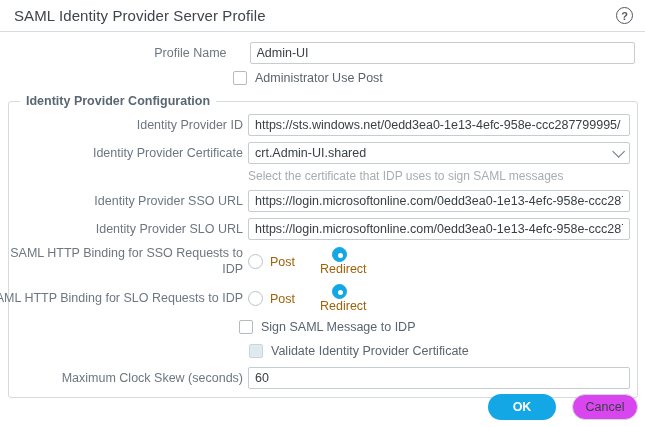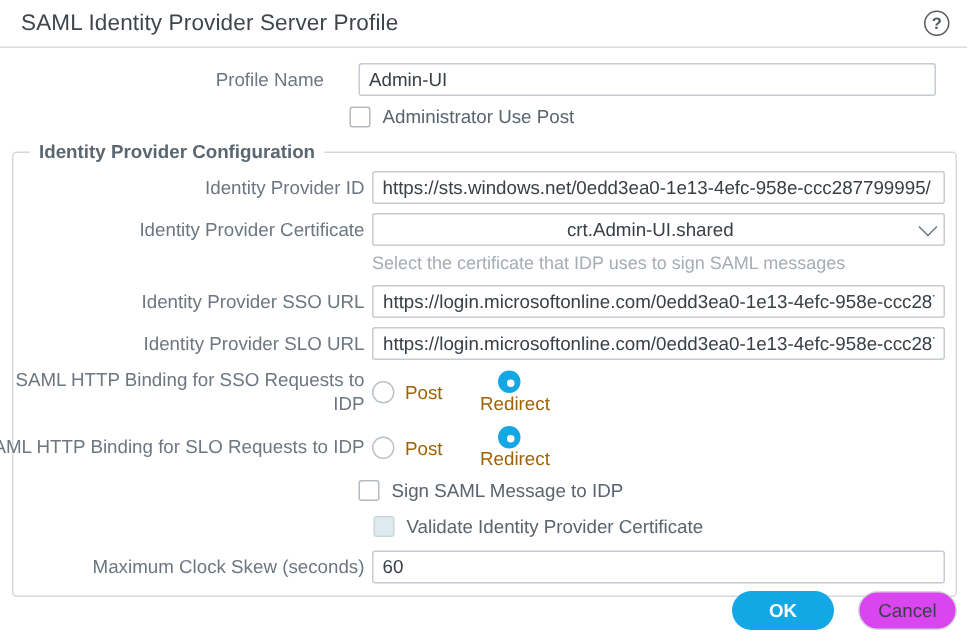--- a/index.html
+++ b/index.html
@@ -9,21 +9,21 @@
 
   
   .hdr { height:32px; display:flex; align-items:center; padding:0 12px 0 14px;
          border-bottom:1px solid #d9dcde; }
   .hdr-title { font-size:15px; color:#3f454b; letter-spacing:.1px; }
   .help { margin-left:auto; width:17px; height:17px; border:1.5px solid #54595e; border-radius:50%;
           display:flex; align-items:center; justify-content:center;
           font-size:11px; font-weight:bold; color:#54595e; cursor:pointer; }
 
   
-  .row { display:flex; align-items:center; }
+  .row { display:flex; align-items:center;justify-content:center; }
   .lbl { color:#6d7782; font-size:12.5px; text-align:right; line-height:1.2; flex:none; }
   .fld { flex:none; }
 
   input.txt { width:100%; height:22px; border:1px solid #c6ccd1; border-radius:2px;
               padding:0 6px; font-family:"Liberation Sans", sans-serif;
               font-size:12.5px; color:#3a4045; background:#fff; }
 
   
   .row-profile { margin:10px 0 0 0; }
   .row-profile .lbl { width:224px; padding-right:8px; }
@@ -46,21 +46,21 @@
   .g-row .lbl { width:234px; padding-right:0; }
   .g-row .fld { width:382px; margin-left:5px; }
   .g-row .lbl.oneline { white-space:nowrap; direction:rtl; }
 
   .hint-row { margin:-4px 0 6px 239px; }
   .hint { font-size:12px; color:#a7adb4; }
 
   
   .dd { height:22px; border:1px solid #c6ccd1; border-radius:2px; background:#fff;
         display:flex; align-items:center; padding:0 8px 0 6px; cursor:pointer; }
-  .dd-val { font-size:12.5px; color:#3a4045; flex:1;text-align:center; }
+  .dd-val { font-size:12.5px; color:#3a4045; flex:1; }
   .chev { width:9px; height:9px; border-right:1.5px solid #6d7782; border-bottom:1.5px solid #6d7782;
           transform:rotate(45deg) translateY(-3px); flex:none; }
 
   
   .radio-grp { display:flex; align-items:center; gap:0; }
   .radio-item { display:flex; align-items:center; cursor:pointer; }
   .radio { width:15px; height:15px; border-radius:50%; border:1px solid #bcc3c9; background:#fff; flex:none; position:relative; }
   .radio.sel { background:#14a7e6; border-color:#14a7e6; }
   .radio.sel::after { content:""; position:absolute; left:5px; top:5px; width:5px; height:5px;
                       border-radius:50%; background:#fff; }

